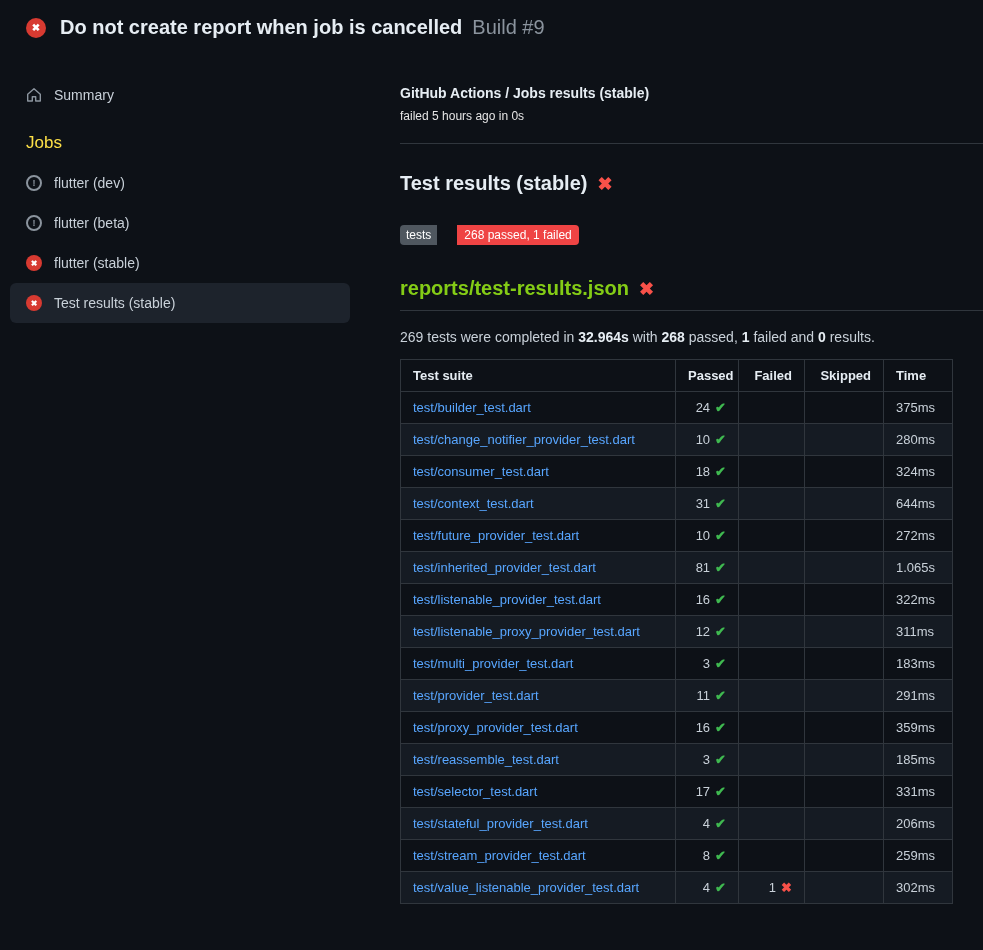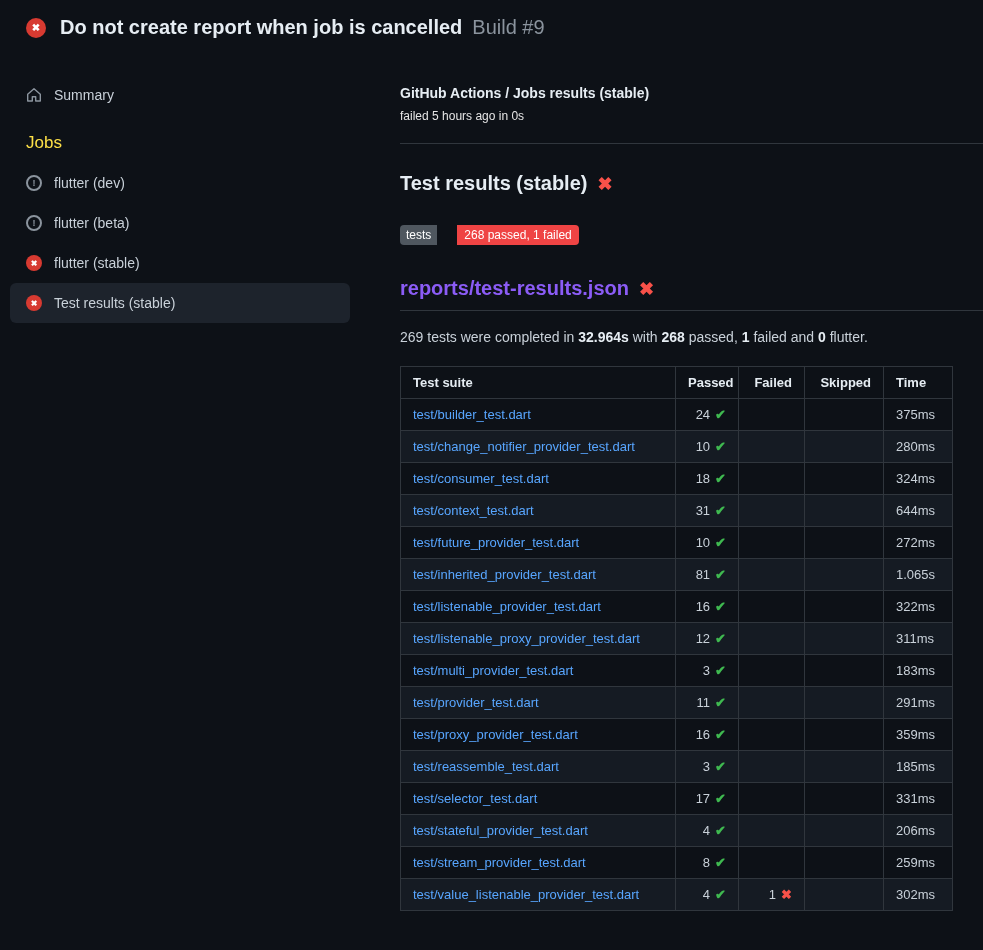--- a/index.html
+++ b/index.html
@@ -75,29 +75,29 @@
   }
   .badge-label { background: #4f575f; color: #fff; padding: 4px 6px; }
   .badge-value { background: #ef4444; color: #fff; padding: 4px 7px; }
 
   .report-heading {
     margin-top: 32px; padding-bottom: 10px;
     border-bottom: 1px solid #30363d;
     font-size: 20px; font-weight: bold;
     display: flex; align-items: center; gap: 10px;
   }
-  .report-heading a { color: #8b5cf6; text-decoration: none; cursor: pointer; }
+  .report-heading a { color: #84cc16; text-decoration: none; cursor: pointer; }
 
   .summary-line { margin-top: 18px; color: #c9d1d9; font-size: 14px; }
   .summary-line b { color: #e6edf3; }
 
   
   table {
     border-collapse: collapse;
-    margin-top: 21px;
+    margin-top: 14px;
     width: 552px;
     font-size: 13px;
     table-layout: fixed;
   }
   th, td { border: 1px solid #30363d; padding: 8px 12px; overflow: hidden; white-space: nowrap; }
   th { color: #e6edf3; font-weight: bold; text-align: left; }
   th.num, td.num { text-align: right; }
   tbody tr:nth-child(even) td { background: #151b23; }
   td a.suite-link { color: #58a6ff; text-decoration: none; cursor: pointer; }
   td.time-cell { color: #c9d1d9; }
@@ -155,21 +155,21 @@
       <div class="badge">
         <span class="badge-label">tests</span>
         <span class="badge-value">268 passed, 1 failed</span>
       </div>
 
       <div class="report-heading">
         <a>reports/test-results.json</a>
         <span class="x-glyph">✖</span>
       </div>
 
-      <p class="summary-line" id="summary-line"><span>269 tests were completed in </span><b>32.964s</b><span> with </span><b>268</b><span> passed, </span><b>1</b><span> failed and </span><b>0</b><span> flutter.</span></p>
+      <p class="summary-line" id="summary-line"><span>269 tests were completed in </span><b>32.964s</b><span> with </span><b>268</b><span> passed, </span><b>1</b><span> failed and </span><b>0</b><span> results.</span></p>
 
       <table>
         <colgroup>
           <col style="width:275px">
             <col style="width:63px">
             <col style="width:66px">
             <col style="width:79px">
             <col style="width:69px">
         </colgroup>
         <thead>

